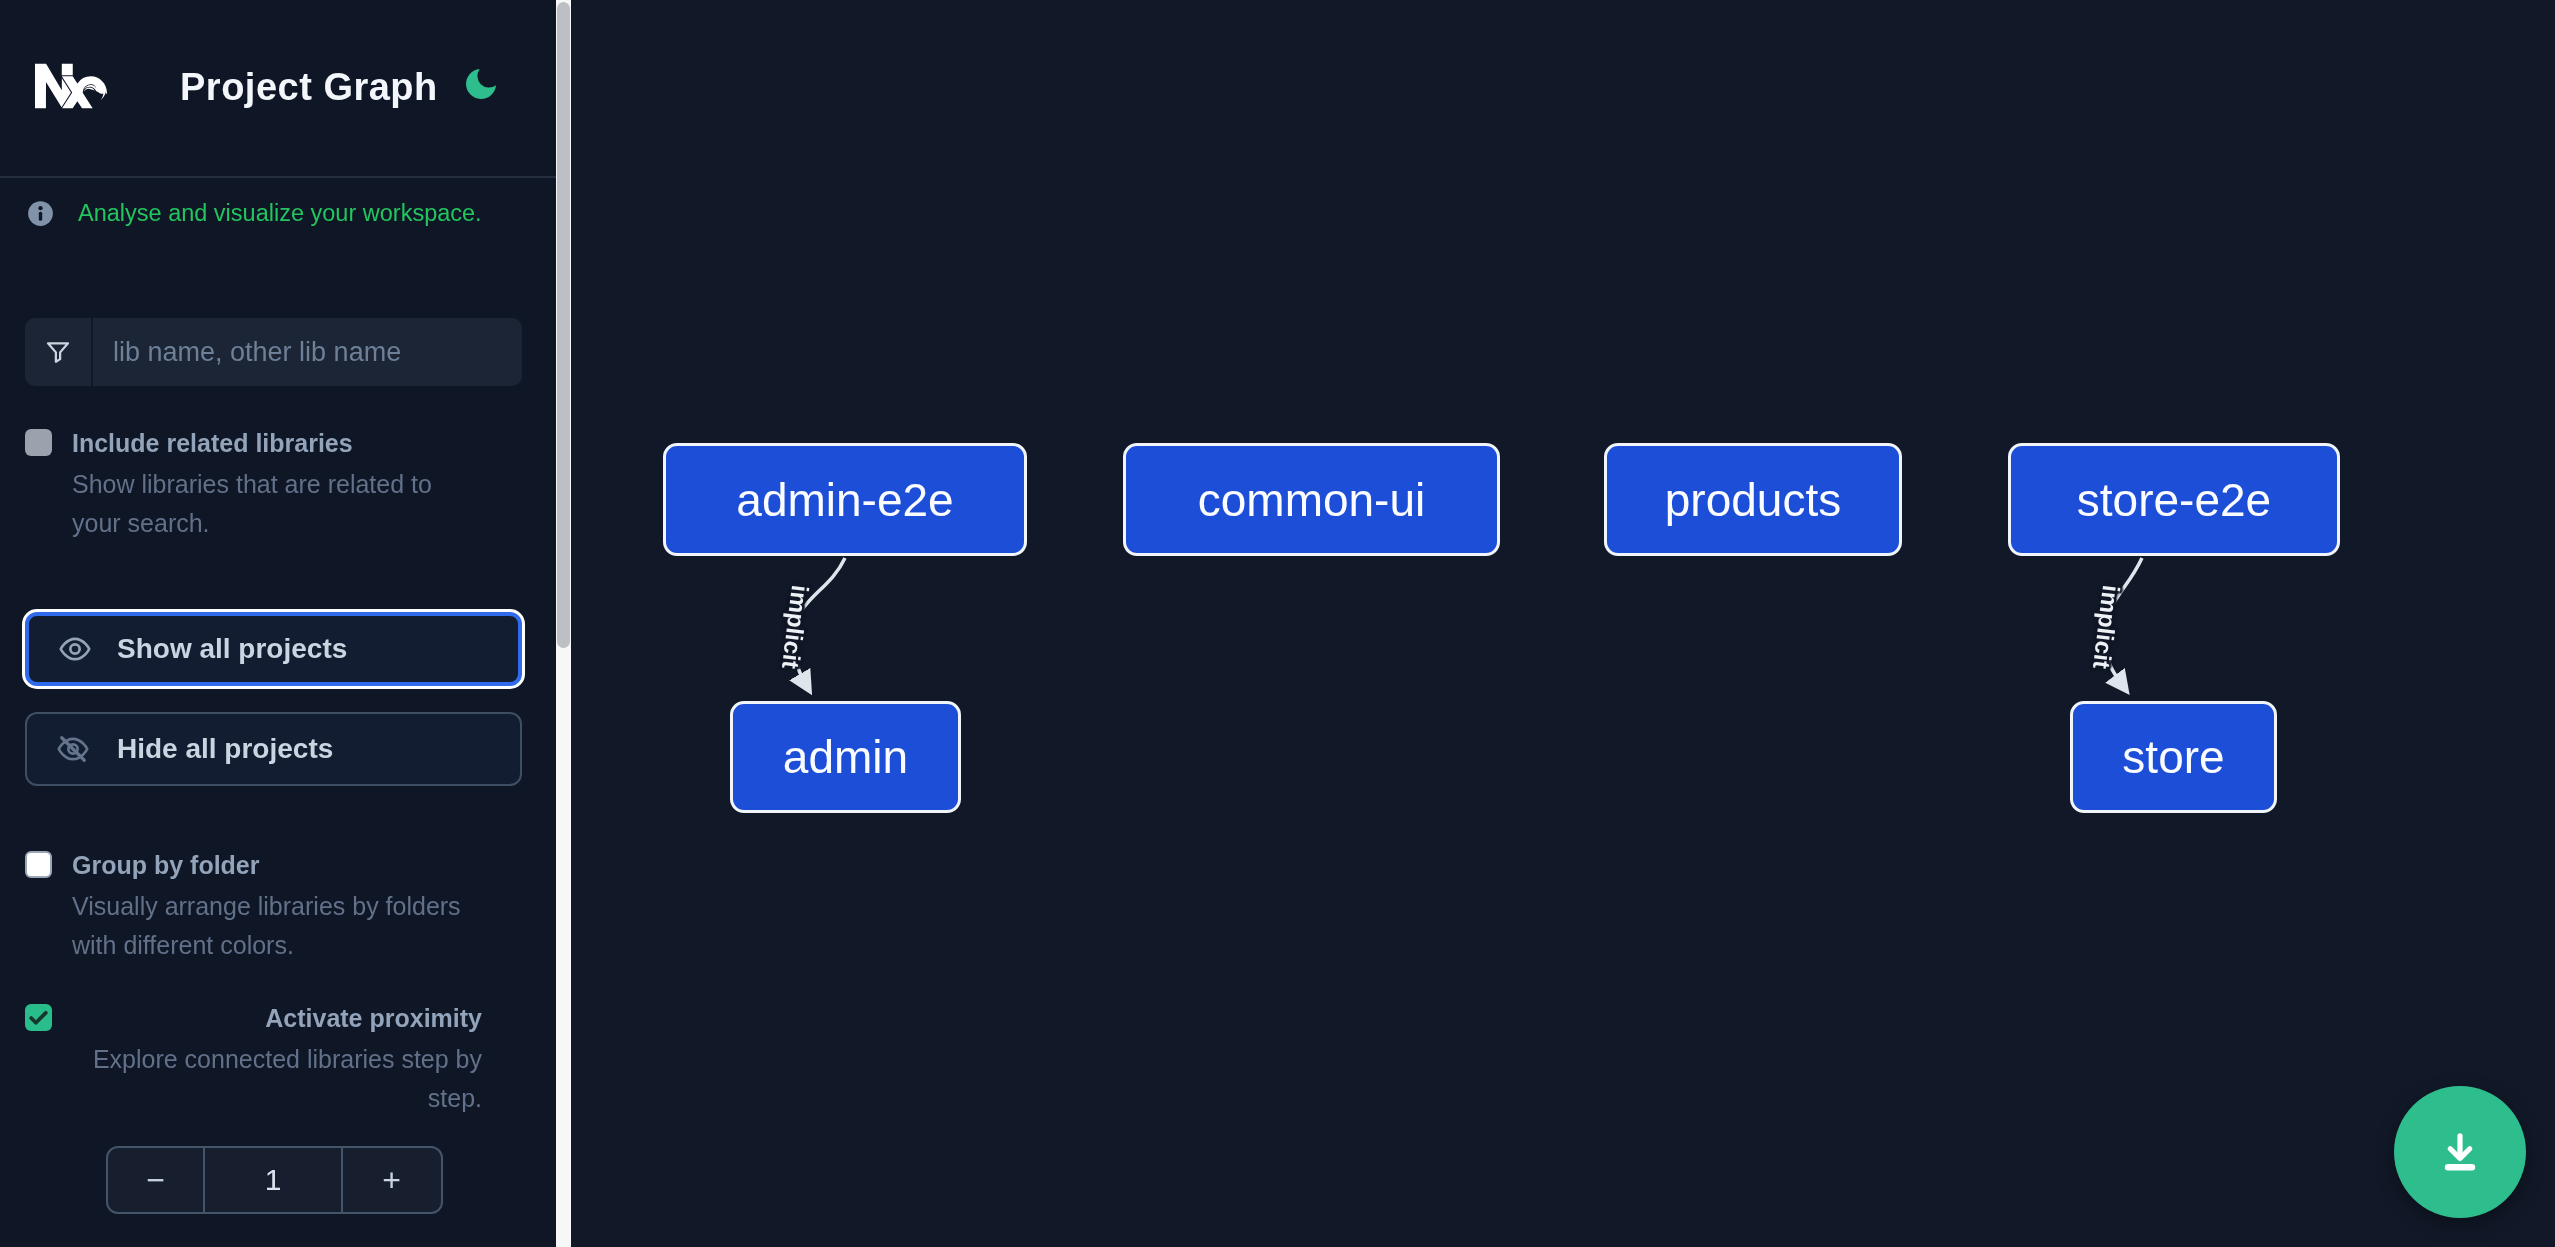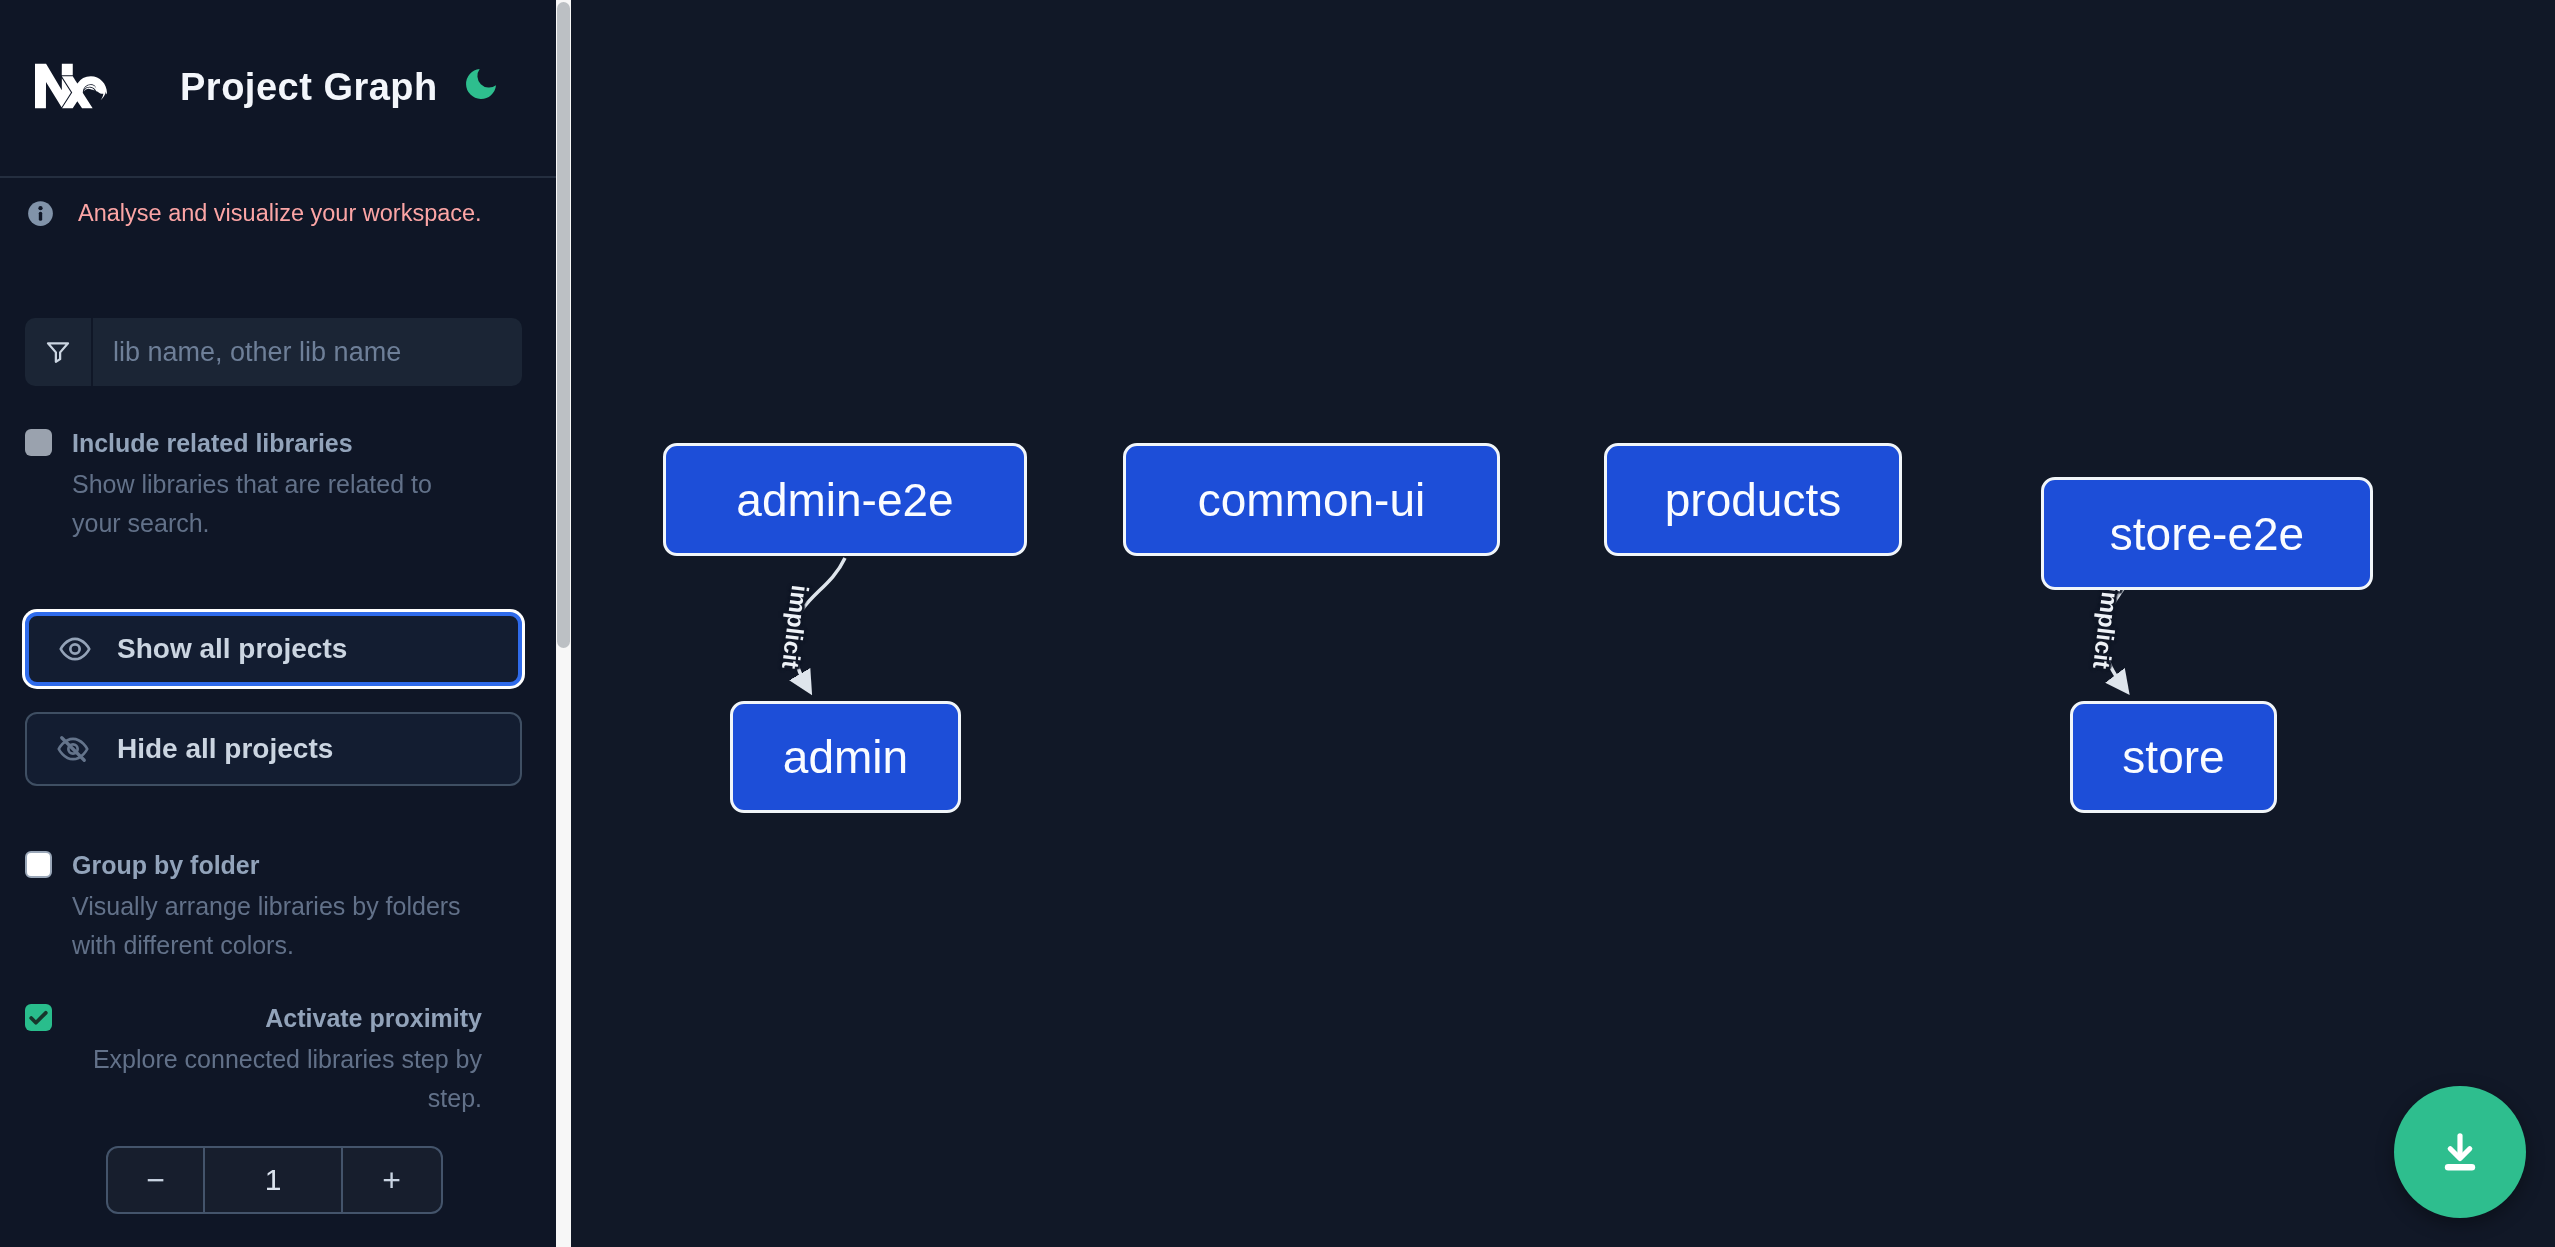--- a/index.html
+++ b/index.html
@@ -12,21 +12,21 @@
     background:#0f1626; }
   .sb-header { position:absolute; left:0; top:0; width:556px; height:178px;
     border-bottom:2px solid #242e3f; }
   .nx-logo { position:absolute; left:25px; top:50px; width:92px; height:72px; }
   .app-title { position:absolute; left:180px; top:66px; font-size:38px; font-weight:600;
     color:#f3f6fb; letter-spacing:.5px; white-space:nowrap; }
   .theme-toggle { position:absolute; left:458px; top:62px; width:46px; height:46px;
     background:transparent; border:none; cursor:pointer; }
 
   .info-row { position:absolute; left:27px; top:200px; display:flex; align-items:center; gap:24px; }
-  .info-row .txt { font-size:23.5px; color:#fca5a5; }
+  .info-row .txt { font-size:23.5px; color:#22c55e; }
 
   .search-box { position:absolute; left:25px; top:318px; width:497px; height:68px;
     background:#1b2535; border-radius:10px; display:flex; align-items:stretch; overflow:hidden; }
   .search-icon-cell { width:68px; display:flex; align-items:center; justify-content:center;
     border-right:2px solid rgba(15,22,38,.9); }
   .search-input { flex:1; background:transparent; border:none; outline:none;
     font-size:27px; color:#cbd5e1; padding:8px 20px;
     font-family:"Liberation Sans","DejaVu Sans",sans-serif; }
   .search-input::placeholder { color:#6e7f98; }
 
@@ -182,21 +182,21 @@
       <path d="M274,558 C258,592 226,598 223,634 C221,662 231,678 238,690" fill="none" stroke="#dfe5ec" stroke-width="3.5" marker-end="url(#arrow)"></path>
       <path d="M1571,558 C1555,592 1537,598 1534,634 C1532,662 1546,678 1555,690" fill="none" stroke="#dfe5ec" stroke-width="3.5" marker-end="url(#arrow)"></path>
     </svg>
 
     <div class="edge-label" style="left:224px; top:627px;">implicit</div>
     <div class="edge-label" style="left:1535px; top:627px;">implicit</div>
 
     <div class="node" style="left:92px;  top:443px; width:364px; height:113px;">admin-e2e</div>
     <div class="node" style="left:552px; top:443px; width:377px; height:113px;">common-ui</div>
     <div class="node" style="left:1033px; top:443px; width:298px; height:113px;">products</div>
-    <div class="node" style="left:1470px; top:443px; width:332px; height:113px;margin-top:34px;">store-e2e</div>
+    <div class="node" style="left:1437px; top:443px; width:332px; height:113px;">store-e2e</div>
     <div class="node" style="left:1499px; top:701px; width:207px; height:112px;">store</div>
     <div class="node" style="left:159px; top:701px; width:231px; height:112px;">admin</div>
 
     <button class="fab">
       <svg width="52" height="52" viewBox="0 0 24 24" fill="none" stroke="#ffffff" stroke-width="2.4" stroke-linecap="round" stroke-linejoin="round">
         <path d="M12 4.5v9.5"></path>
         <path d="M7.5 10.5L12 15l4.5-4.5"></path>
         <path d="M6.5 19h11" stroke-width="3"></path>
       </svg>
     </button>

